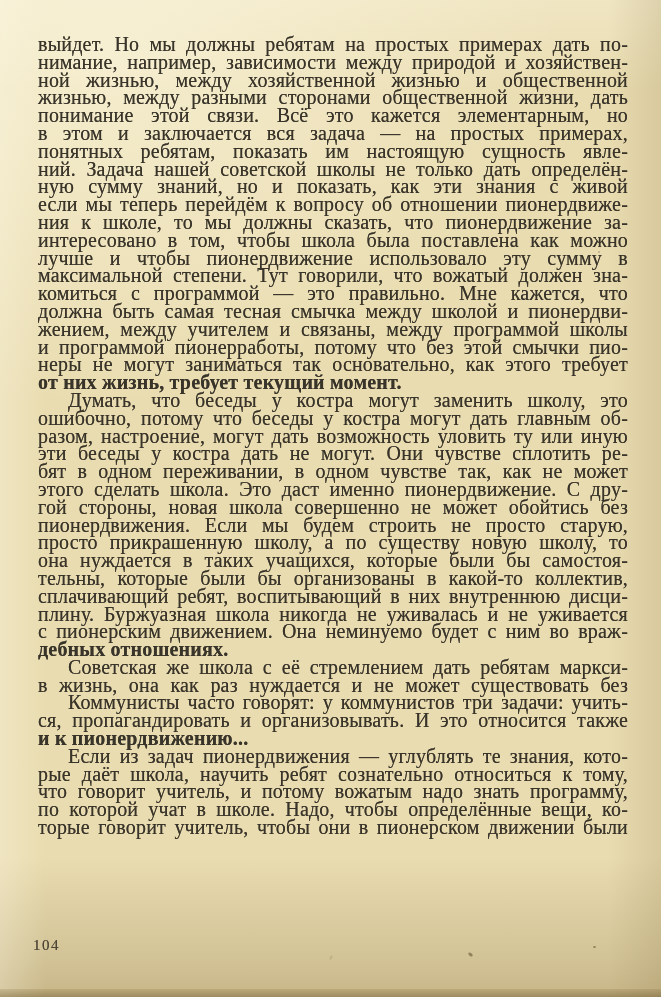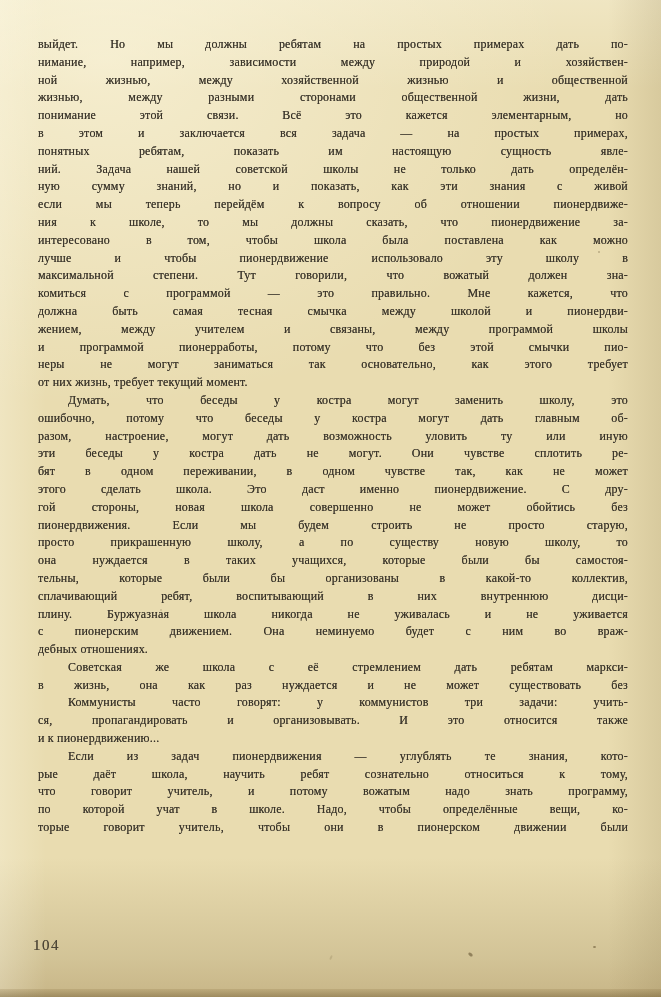--- a/index.html
+++ b/index.html
@@ -21,31 +21,31 @@
   .scan::after {
     content: "";
     position: absolute; left: 0; right: 0; bottom: 0; height: 8px;
     background: linear-gradient(180deg, rgba(130,105,55,0.18), rgba(100,80,38,0.42));
     pointer-events: none;
   }
   .textblock {
     position: absolute;
     left: 38px; top: 36px; width: 590px;
     color: var(--ink, #39342a);
-    font-size: 12px;
+    font-size: 20px;
     line-height: 17.8px;
     letter-spacing: 0.2px;
     text-shadow: 0 0 0.6px rgba(52,46,36,0.75);
   }
   .line {
     text-align: justify;
     text-align-last: justify;
     white-space: nowrap;
   }
-  .line.end { text-align-last: left; white-space: normal; }
+  .line.end { text-align-last: left; white-space: normal; font-weight: bold; }
   .line.indent { text-indent: 30px; }
   .pagenum {
     position: absolute;
     left: 33px; top: 937px;
     color: #4c4536;
     font-size: 15px;
     letter-spacing: 1.5px;
     text-shadow: 0 0 0.5px rgba(60,52,40,0.6);
   }
   .speck {
@@ -70,21 +70,21 @@
       <div class="line">ной жизнью, между хозяйственной жизнью и общественной</div>
       <div class="line">жизнью, между разными сторонами общественной жизни, дать</div>
       <div class="line">понимание этой связи. Всё это кажется элементарным, но</div>
       <div class="line">в этом и заключается вся задача — на простых примерах,</div>
       <div class="line">понятных ребятам, показать им настоящую сущность явле-</div>
       <div class="line">ний. Задача нашей советской школы не только дать определён-</div>
       <div class="line">ную сумму знаний, но и показать, как эти знания с живой</div>
       <div class="line">если мы теперь перейдём к вопросу об отношении пионердвиже-</div>
       <div class="line">ния к школе, то мы  должны сказать, что пионердвижение за-</div>
       <div class="line">интересовано в том, чтобы школа была поставлена как можно</div>
-      <div class="line">лучше и чтобы пионердвижение использовало эту школу в</div>
+      <div class="line">лучше и чтобы пионердвижение использовало эту сумму в</div>
       <div class="line">максимальной степени. Тут говорили, что вожатый должен зна-</div>
       <div class="line">комиться с программой — это правильно. Мне кажется, что</div>
       <div class="line">должна быть самая тесная смычка между школой и пионердви-</div>
       <div class="line">жением, между учителем и связаны, между программой школы</div>
       <div class="line">и программой пионерработы, потому что без этой смычки пио-</div>
       <div class="line">неры не могут заниматься так основательно, как этого требует</div>
       <div class="line end">от них жизнь, требует текущий момент.</div>
       <div class="line indent">Думать, что беседы у костра могут заменить школу, это</div>
       <div class="line">ошибочно, потому что беседы у костра могут дать главным об-</div>
       <div class="line">разом, настроение, могут дать возможность уловить ту или иную</div>

